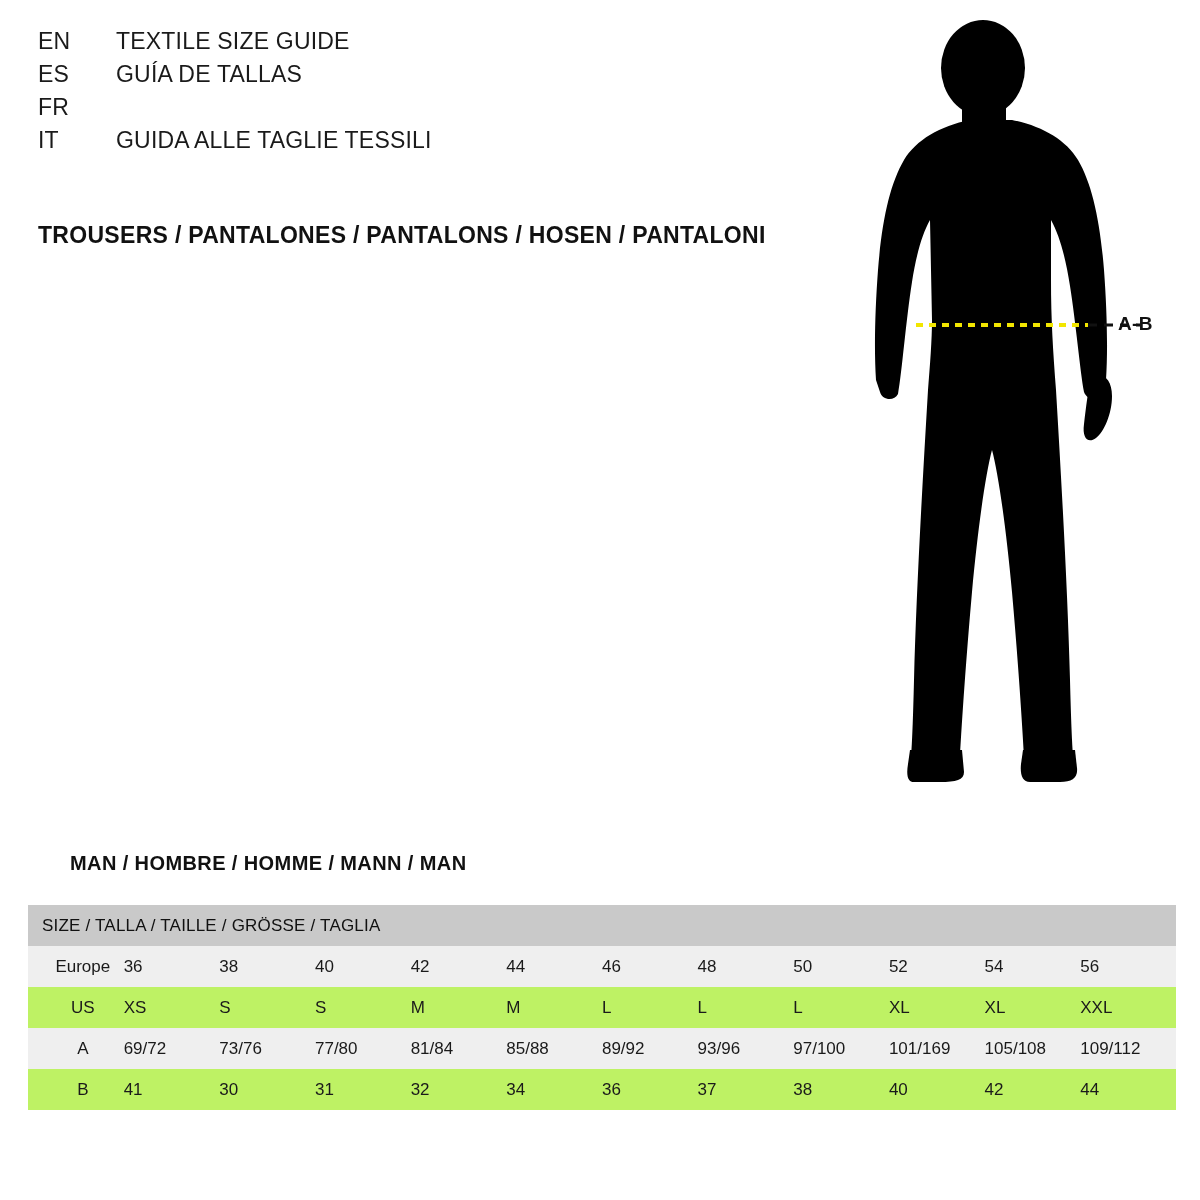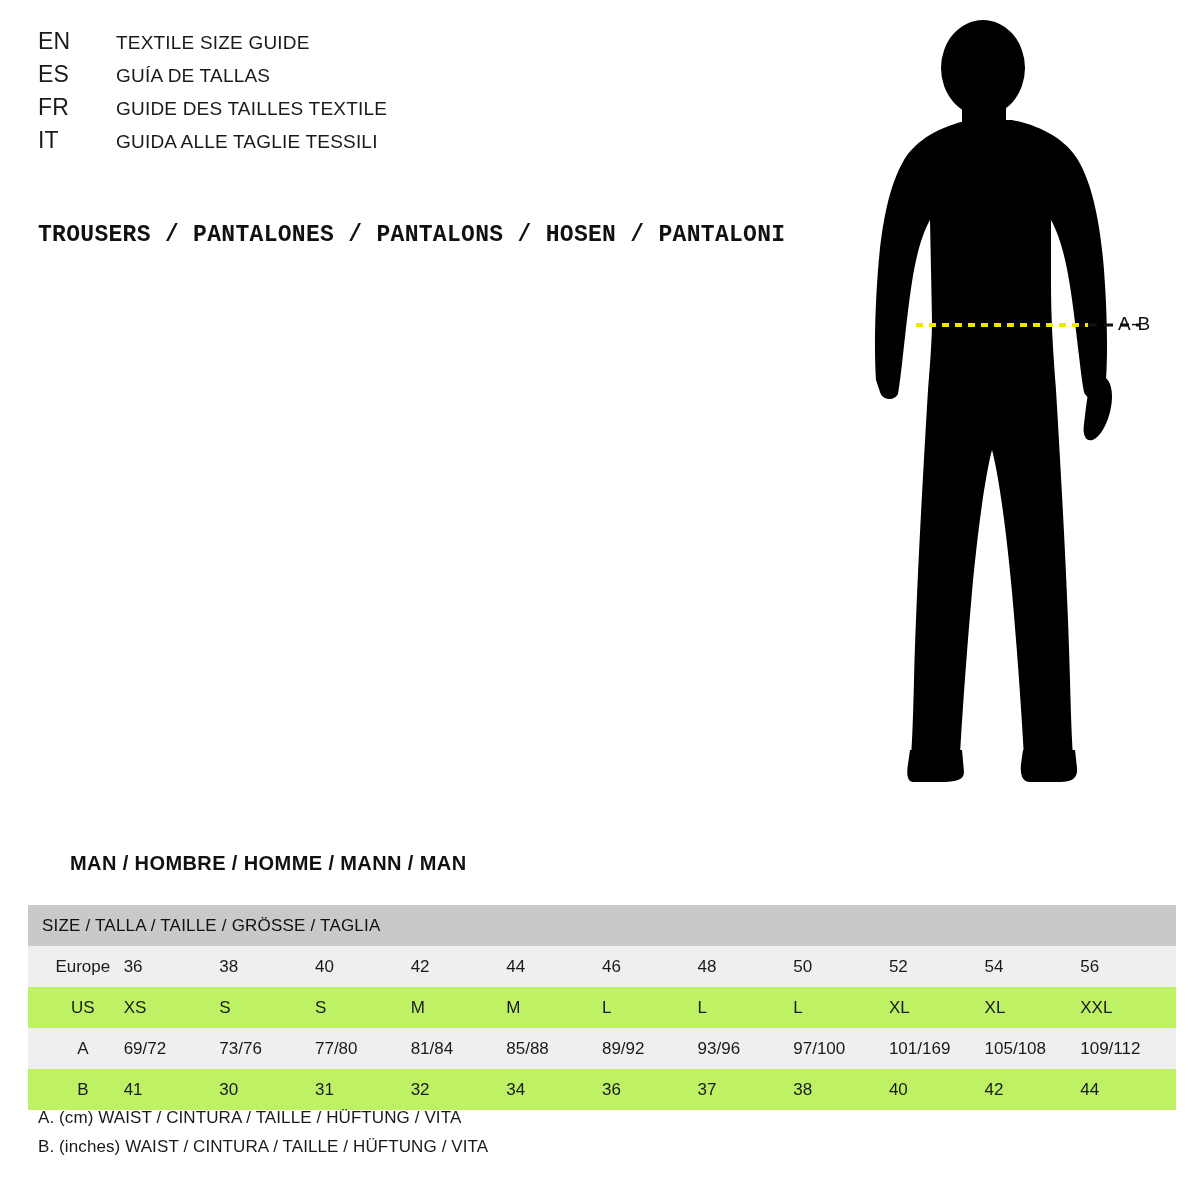--- a/index.html
+++ b/index.html
@@ -33,54 +33,54 @@
     align-items: baseline;
     height: 33px;
   }
   .lang-code {
     width: 78px;
     font-size: 23px;
     letter-spacing: 0.2px;
     color: #1a1a1a;
   }
   .lang-text {
-    font-size: 19px;
+    font-size: 23px;
     letter-spacing: 0.2px;
     color: #1a1a1a;
     white-space: nowrap;
   }
   .garment-line {
     position: absolute;
     left: 38px;
     top: 222px;
     font-size: 23px;
     font-weight: bold;
     letter-spacing: 0.3px;
     color: #111;
     white-space: nowrap;
-    font-family: Liberation Mono, monospace;
   }
 
   
   .figure-wrap {
     position: absolute;
     left: 820px;
     top: 20px;
     width: 370px;
     height: 780px;
   }
   .figure-svg { display: block; }
 
   .ab-label {
     position: absolute;
     left: 1118px;
     top: 313px;
     font-size: 19px;
     color: #111;
     letter-spacing: 0.3px;
+    font-weight: bold;
   }
 
   
   .section-title {
     position: absolute;
     left: 38px;
     top: 852px;
     font-size: 20px;
     font-weight: bold;
     letter-spacing: 0.4px;
@@ -141,21 +141,20 @@
     <div class="lang-row">
       <span class="lang-code">EN</span>
       <span class="lang-text">TEXTILE SIZE GUIDE</span>
     </div>
     <div class="lang-row">
       <span class="lang-code">ES</span>
       <span class="lang-text">GUÍA DE TALLAS</span>
     </div>
     <div class="lang-row">
       <span class="lang-code">FR</span>
-      <span class="lang-text">GUIDE DES TAILLES TEXTILE</span>
     </div>
     <div class="lang-row">
       <span class="lang-code">IT</span>
       <span class="lang-text">GUIDA ALLE TAGLIE TESSILI</span>
     </div>
   </div>
 
   <div class="garment-line">TROUSERS / PANTALONES / PANTALONS / HOSEN / PANTALONI</div>
 
   <div class="figure-wrap">
@@ -278,18 +277,14 @@
         <td class="val">36</td>
         <td class="val">37</td>
         <td class="val">38</td>
         <td class="val">40</td>
         <td class="val">42</td>
         <td class="val">44</td>
       </tr>
     </tbody>
   </table>
 
-  <div class="footnotes">
-    <div>A. (cm) WAIST / CINTURA / TAILLE / HÜFTUNG / VITA</div>
-    <div>B. (inches) WAIST / CINTURA / TAILLE / HÜFTUNG / VITA</div>
-  </div>
 
 </div>
 
 </body></html>

